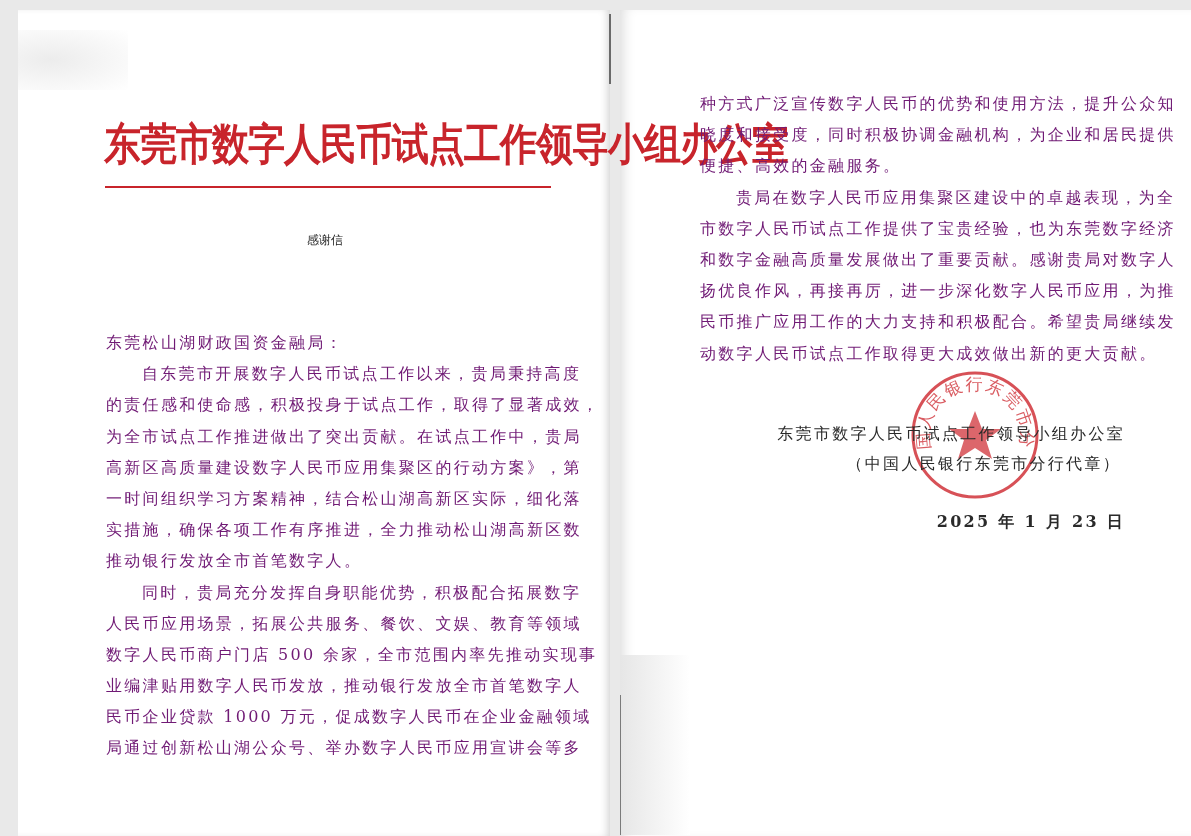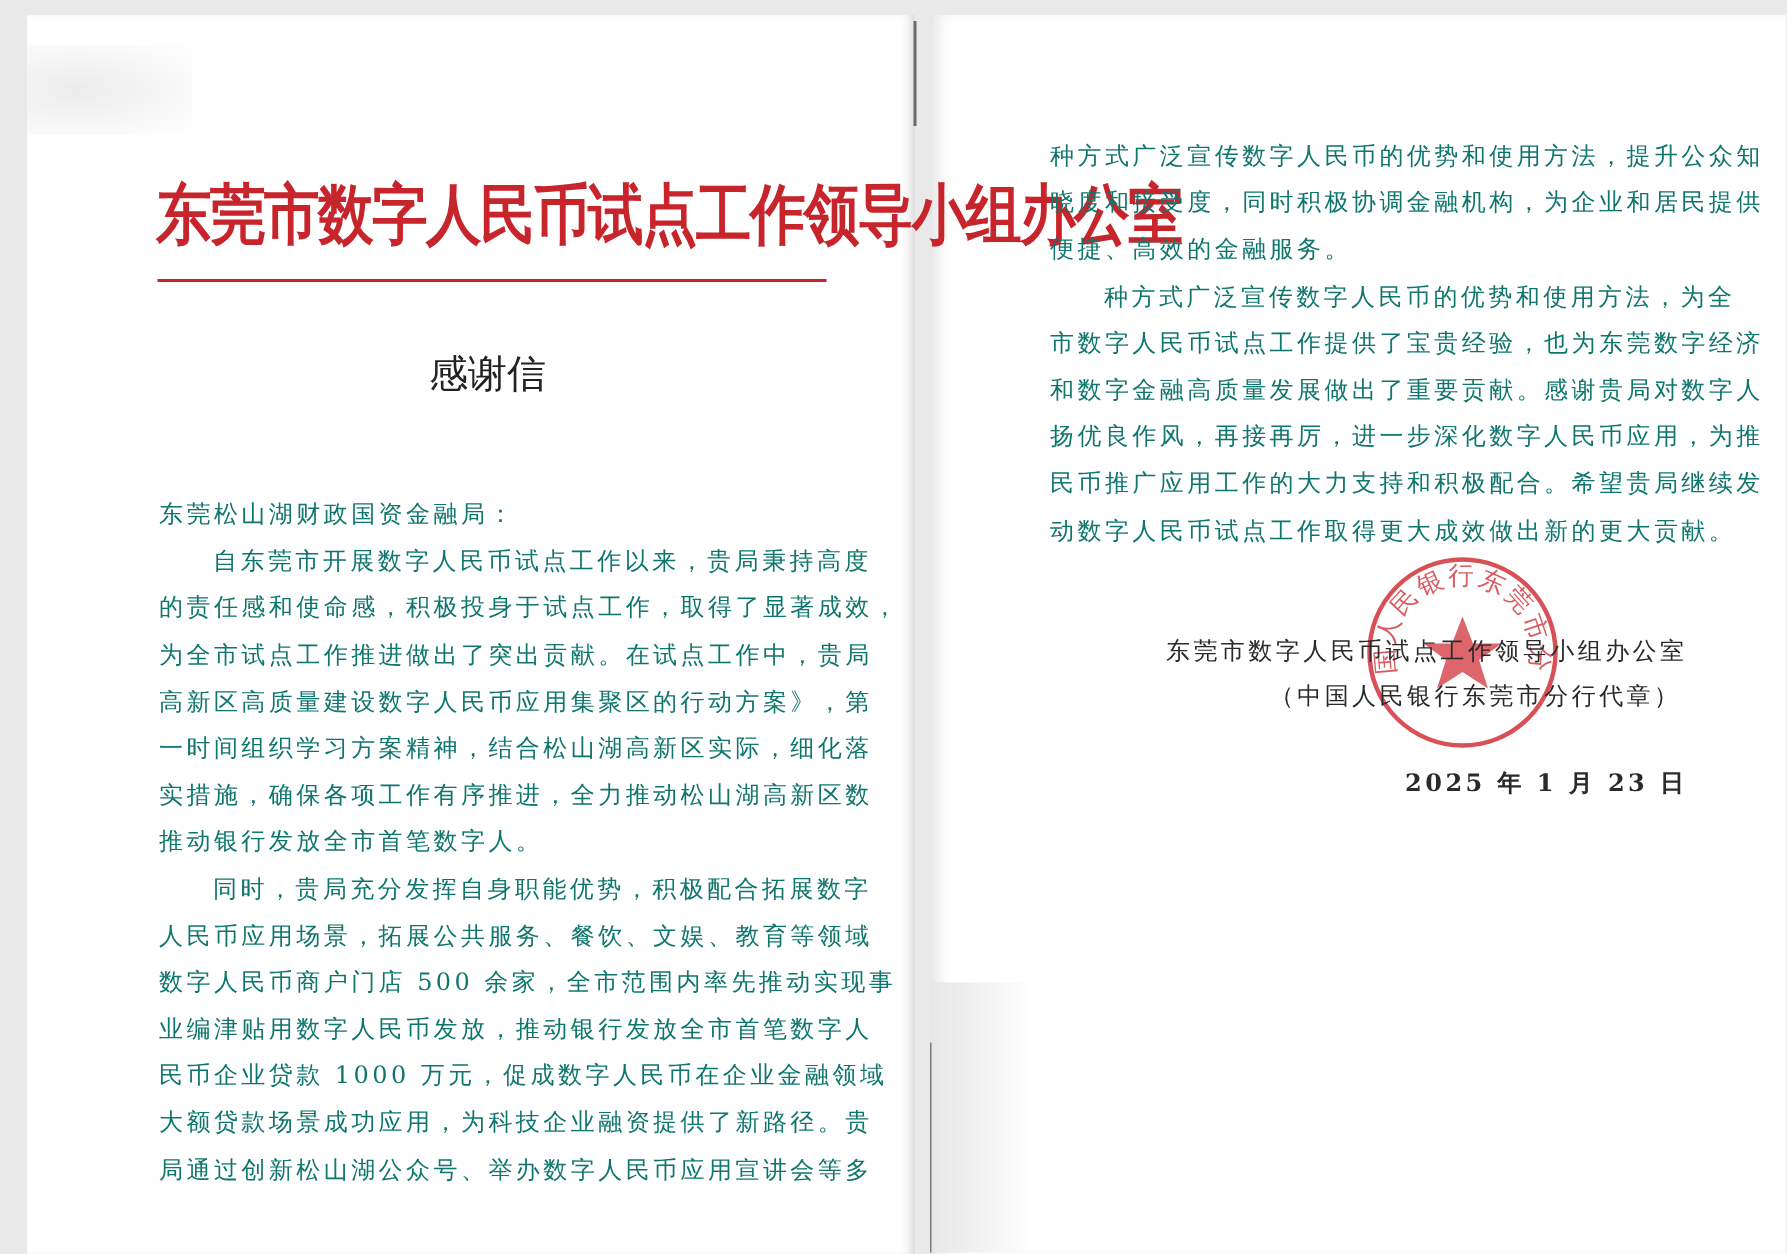--- a/index.html
+++ b/index.html
@@ -26,24 +26,24 @@
     position:absolute; left:104px; top:110px; width:448px; height:70px;
     color:#c8242b; font-family:"Liberation Serif","DejaVu Serif",serif;
     font-size:37px; font-weight:bold; letter-spacing:-1px; line-height:70px;
     white-space:nowrap; transform:scaleY(1.18); transform-origin:left center;
   }
   .red-rule { position:absolute; left:105px; top:186px; width:446px; height:2px; background:#c8242b; }
 
   .title {
     position:absolute; left:0; width:650px; top:232px; text-align:center;
     font-family:"DejaVu Sans","Liberation Sans",sans-serif;
-    font-size:26px; color:#222;
+    font-size:12px; color:#222;
   }
   .body-text {
-    position:absolute; color:#0f766e; font-size:16px; line-height:31.2px;
+    position:absolute; color:#701a75; font-size:16px; line-height:31.2px;
     letter-spacing:2.3px;
   }
   .line { white-space:nowrap; height:31.2px; }
   .indent { padding-left:36px; }
   #left-body { left:106px; top:284px; width:450px;margin-top:43px; }
   #right-body { left:700px; top:88px; width:430px; }
 
   .sig { position:absolute; right:66px; color:#2a2a2a; font-size:16px; letter-spacing:2.3px; white-space:nowrap; text-align:right; }
   #sig-org { top:424px; }
   #sig-note { top:454px; right:70px; }
@@ -74,31 +74,30 @@
       <div class="line">为全市试点工作推进做出了突出贡献。在试点工作中，贵局</div>
       <div class="line">高新区高质量建设数字人民币应用集聚区的行动方案》，第</div>
       <div class="line">一时间组织学习方案精神，结合松山湖高新区实际，细化落</div>
       <div class="line">实措施，确保各项工作有序推进，全力推动松山湖高新区数</div>
       <div class="line">推动银行发放全市首笔数字人。</div>
       <div class="line indent">同时，贵局充分发挥自身职能优势，积极配合拓展数字</div>
       <div class="line">人民币应用场景，拓展公共服务、餐饮、文娱、教育等领域</div>
       <div class="line">数字人民币商户门店 500 余家，全市范围内率先推动实现事</div>
       <div class="line">业编津贴用数字人民币发放，推动银行发放全市首笔数字人</div>
       <div class="line">民币企业贷款 1000 万元，促成数字人民币在企业金融领域</div>
-      <div class="line">大额贷款场景成功应用，为科技企业融资提供了新路径。贵</div>
       <div class="line">局通过创新松山湖公众号、举办数字人民币应用宣讲会等多</div>
     </div>
 </div>
 
 <div class="body-text" id="right-body">
   <div id="right-lines">
       <div class="line">种方式广泛宣传数字人民币的优势和使用方法，提升公众知</div>
       <div class="line">晓度和接受度，同时积极协调金融机构，为企业和居民提供</div>
       <div class="line">便捷、高效的金融服务。</div>
-      <div class="line indent">种方式广泛宣传数字人民币的优势和使用方法，为全</div>
+      <div class="line indent">贵局在数字人民币应用集聚区建设中的卓越表现，为全</div>
       <div class="line">市数字人民币试点工作提供了宝贵经验，也为东莞数字经济</div>
       <div class="line">和数字金融高质量发展做出了重要贡献。感谢贵局对数字人</div>
       <div class="line">扬优良作风，再接再厉，进一步深化数字人民币应用，为推</div>
       <div class="line">民币推广应用工作的大力支持和积极配合。希望贵局继续发</div>
       <div class="line">动数字人民币试点工作取得更大成效做出新的更大贡献。</div>
     </div>
 </div>
 
 <svg class="seal" viewBox="0 0 132 132">
   <defs>

